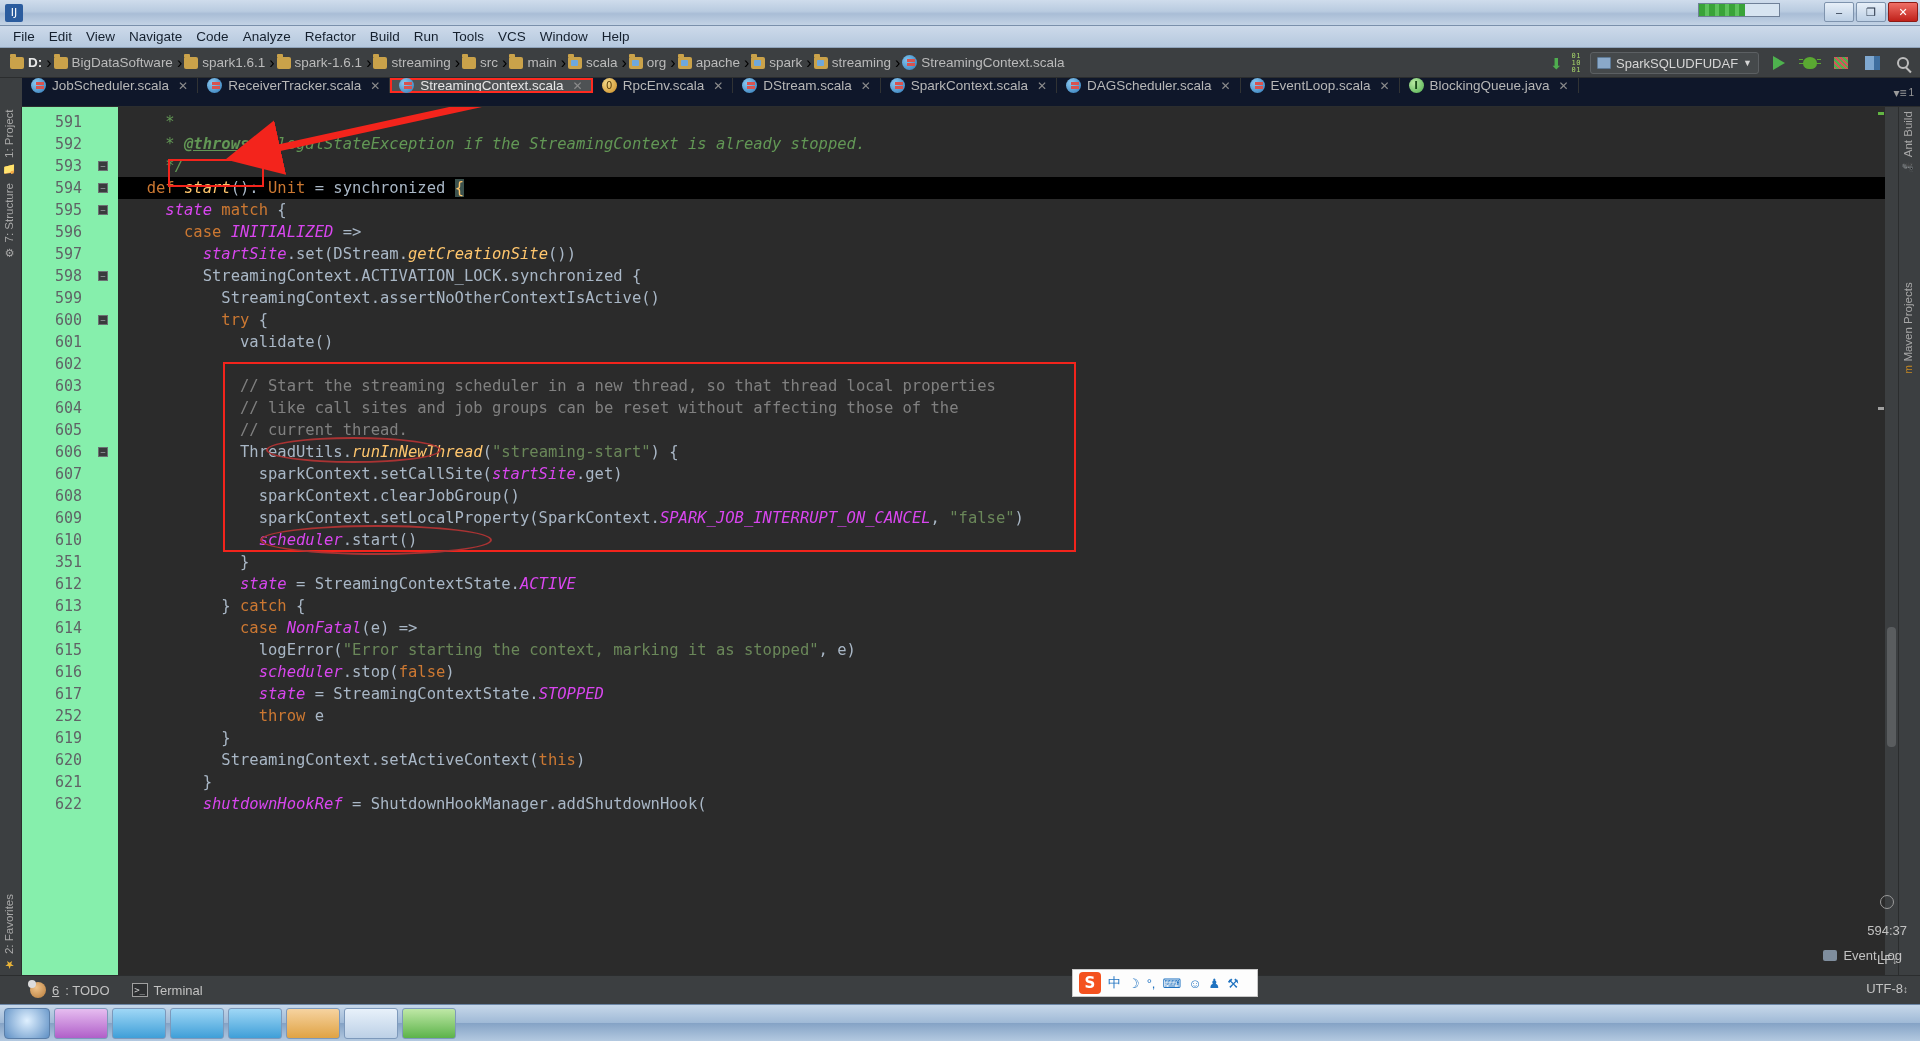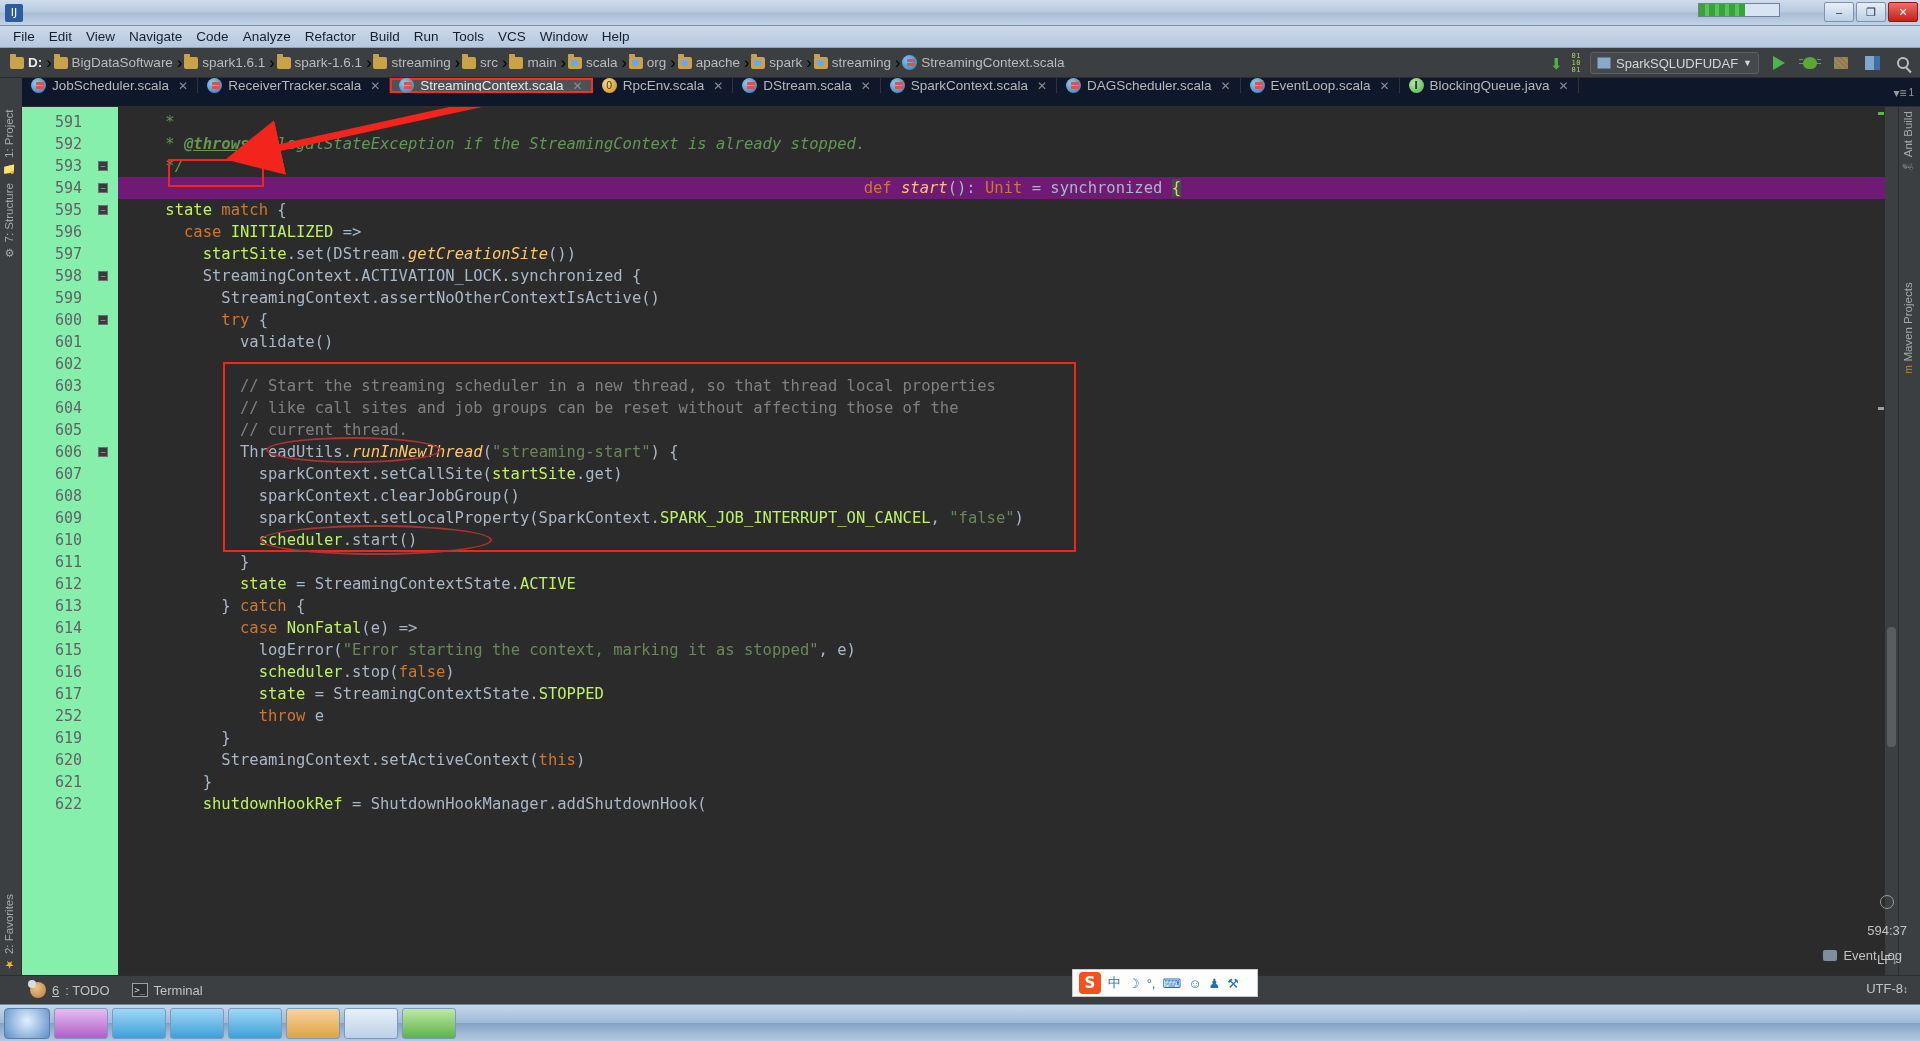--- a/index.html
+++ b/index.html
@@ -108,27 +108,27 @@
   .gline{ height:22px; line-height:22px; padding-right:36px; position:relative;}
   .fold{ position:absolute; right:10px; top:6px; width:10px;height:10px;
     border:1px solid #6c7073; color:#9aa0a3; font-size:9px; line-height:8px;
     text-align:center; background:#393b3d;}
 
   
   .codewrap{ flex:1; background:#2b2b2b; position:relative; overflow:hidden;}
   .code{ font-family:"DejaVu Sans Mono", monospace; font-size:15.5px; color:#a9b7c6;
     padding-top:4px; white-space:pre; }
   .cl{ height:22px; line-height:22px; padding-left:10px; }
-  .cl.cur{ background:#701a75;text-align:center; }
+  .cl.cur{ background:#000000; }
   .kw{ color:#cc7832; }
   .str{ color:#6a8759; }
   .cmt{ color:#808080; }
   .doc{ color:#629755; font-style:italic;}
   .doctag{ color:#629755; font-style:italic; text-decoration:underline; font-weight:bold;}
-  .fld{ color:#bef264; }
+  .fld{ color:#d946ef; font-style:italic;}
   .mth{ color:#ffc66d; font-style:italic;}
   .id{ color:#a9b7c6;}
   .brace-hl{ background:#3b514d; color:#ffc66d;}
 
   
   .annot-rect{ position:absolute; border:2px solid #f3241c; pointer-events:none; }
   .annot-ell{ position:absolute; border:2px solid #a33; border-radius:50%; pointer-events:none;}
   svg.annot-arrow{ position:absolute; left:0; top:0; pointer-events:none;}
 
   
@@ -383,21 +383,21 @@
       <div class="gline">601</div>
       <div class="gline">602</div>
       <div class="gline">603</div>
       <div class="gline">604</div>
       <div class="gline">605</div>
       <div class="gline">606<span class="fold">−</span></div>
       <div class="gline">607</div>
       <div class="gline">608</div>
       <div class="gline">609</div>
       <div class="gline">610</div>
-      <div class="gline">611</div>
+      <div class="gline">351</div>
       <div class="gline">612</div>
       <div class="gline">613</div>
       <div class="gline">614</div>
       <div class="gline">615</div>
       <div class="gline">616</div>
       <div class="gline">617</div>
       <div class="gline">252</div>
       <div class="gline">619</div>
       <div class="gline">620</div>
       <div class="gline">621</div>

